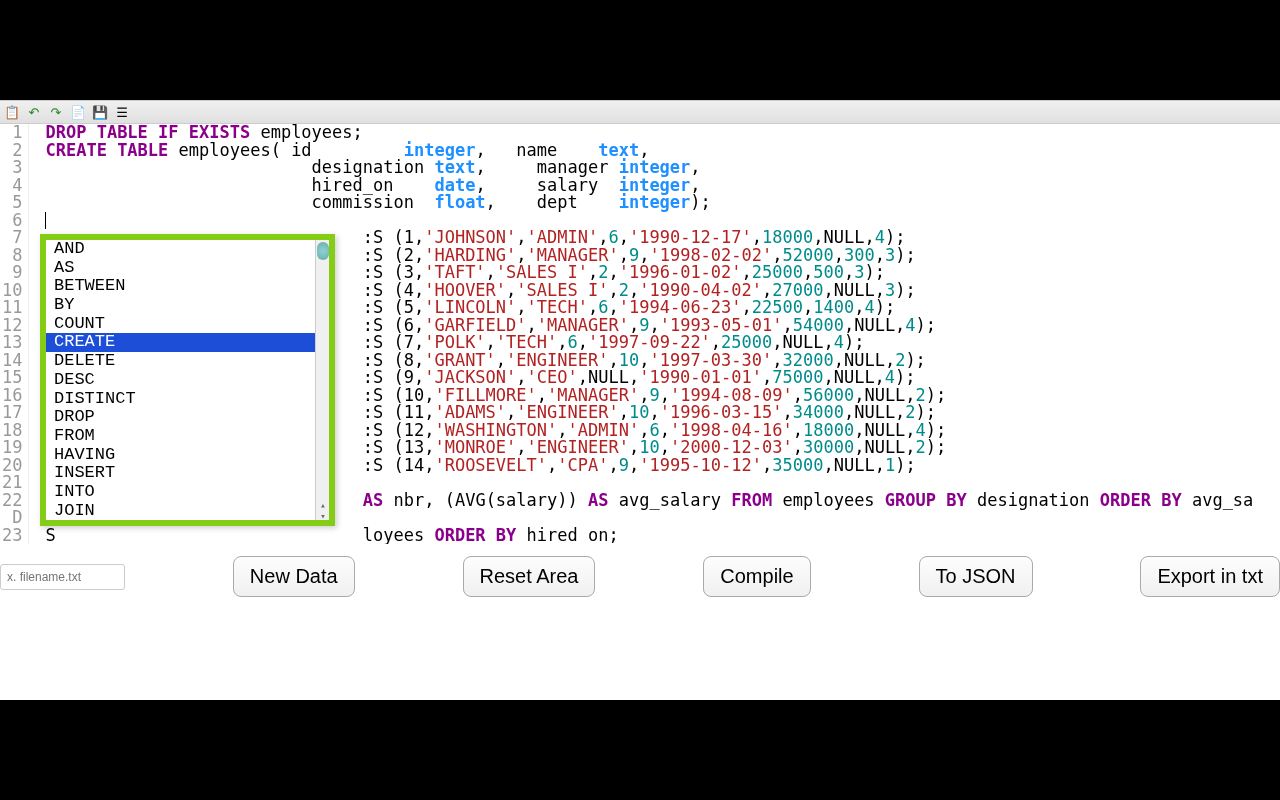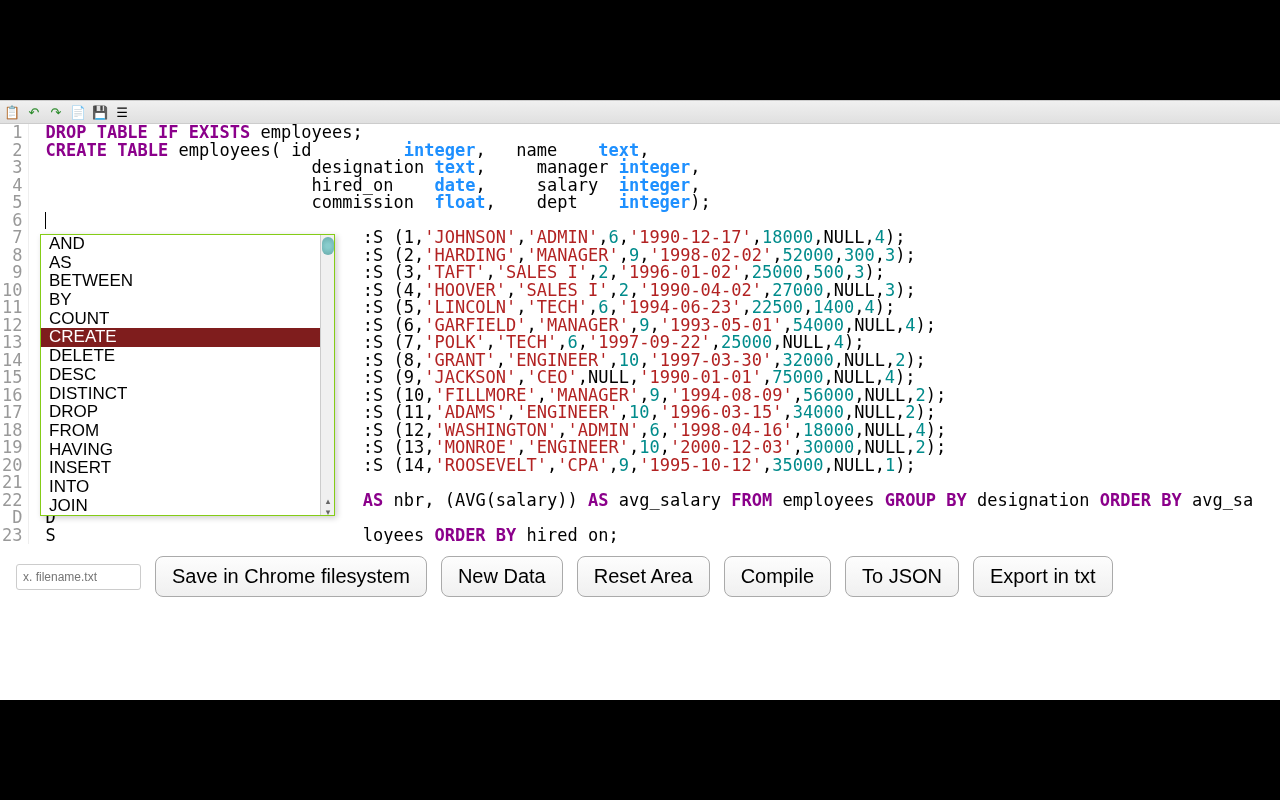--- a/index.html
+++ b/index.html
@@ -75,39 +75,39 @@
   height: 17px;
   background: #000;
   vertical-align: top;
 }
 .autocomplete {
   position: absolute;
   left: 40px;
   top: 110px;
   width: 295px;
   background: #fff;
-  border: 1px solid #84cc16;
+  border: 6px solid #84cc16;
   box-shadow: 2px 2px 6px rgba(0,0,0,0.2);
-  font-family: Liberation Sans, sans-serif;
+  font-family: Liberation Mono, monospace;
   font-size: 17px;
   z-index: 100;
 }
 .ac-inner {
   max-height: 330px;
   overflow: hidden;
   position: relative;
 }
 .ac-item {
   padding: 0px 8px;
   height: 18.7px;
   line-height: 18.7px;
   cursor: pointer;
 }
 .ac-item.selected {
-  background: #7f1d1d;
+  background: #1d4ed8;
   color: #fff;
 }
 .ac-scroll {
   position: absolute;
   right: 0;
   top: 0;
   width: 14px;
   bottom: 0;
   background: #f0f0f0;
   border-left: 1px solid #ccc;
@@ -132,21 +132,22 @@
 }
 .ac-arrow-up { bottom: 12px; }
 .ac-arrow-down { bottom: 1px; }
 .button-rows {
   padding: 8px 0 0 0;
 }
 .btn-row {
   display: flex;
   align-items: center;
   gap: 14px;
-  padding: 4px 16px;
+  padding: 4px 0;
+  justify-content: space-between;
 }
 .filename-input {
   width: 125px;
   height: 26px;
   padding: 3px 6px;
   border: 1px solid #ccc;
   border-radius: 3px;
   font-size: 12px;
   color: #999;
 }
@@ -238,21 +239,20 @@
         <div class="ac-thumb"></div>
         <div class="ac-arrow-up">▴</div>
         <div class="ac-arrow-down">▾</div>
       </div>
     </div>
   </div>
 
   <div class="button-rows">
     <div class="btn-row">
       <input class="filename-input" placeholder="x. filename.txt" style="">
-      <button class="btn">Save in Chrome filesystem</button>
       <button class="btn">New Data</button>
       <button class="btn">Reset Area</button>
       <button class="btn">Compile</button>
       <button class="btn">To JSON</button>
       <button class="btn">Export in txt</button>
     </div>
   </div>
 </div>
 
 </body></html>

